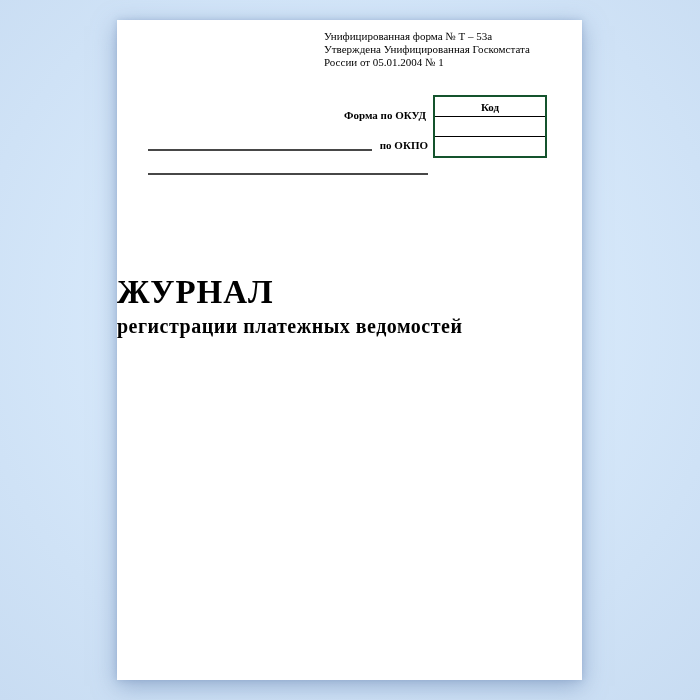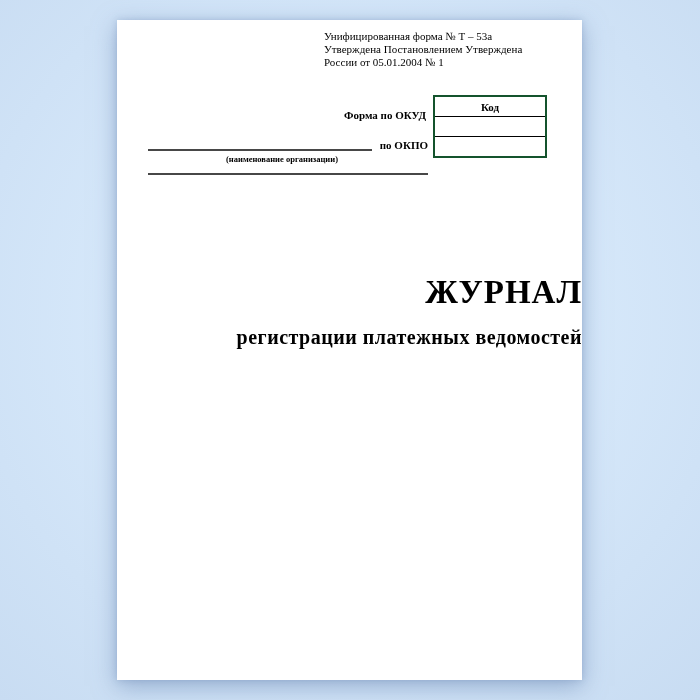--- a/index.html
+++ b/index.html
@@ -76,44 +76,44 @@
     white-space: nowrap;
     width: 210px;
   }
   .cap1 { left: 60px; top: 134px; }
   .cap2 { left: 51px; top: 159px; }
   .title-block {
     position: absolute;
     left: 0;
     right: 0;
     top: 255px;
-    text-align: right;
+    text-align: left;
   }
   .title-main {
     font-size: 33px;
     font-weight: bold;
     line-height: 1.05;
     letter-spacing: 1px;
   }
   .title-sub {
     font-size: 20px;
     font-weight: bold;
-    margin-top: 16px;
+    margin-top: 5px;
     letter-spacing: 0.5px;
   }
 </style>
 </head>
 <body>
 
 <div class="stage">
   <div class="page">
 
     <div class="header-ref">
       <div>Унифицированная форма № Т – 53а</div>
-      <div>Утверждена Постановлением Утверждена</div>
+      <div>Утверждена Унифицированная Госкомстата</div>
       <div>России от 05.01.2004 № 1</div>
     </div>
 
     <div class="okud-label">Форма по ОКУД</div>
     <div class="okpo-label">по ОКПО</div>
 
     <table class="code-table">
       <tbody>
         <tr>
           <td>Код</td>
@@ -121,21 +121,20 @@
         <tr>
           <td></td>
         </tr>
         <tr>
           <td></td>
         </tr>
       </tbody>
     </table>
 
     <div class="org-line line1"></div>
-    <div class="caption cap1">(наименование организации)</div>
 
     <div class="org-line line2"></div>
 
     <div class="title-block">
       <div class="title-main">ЖУРНАЛ</div>
       <div class="title-sub">регистрации платежных ведомостей</div>
     </div>
 
   </div>
 </div>

